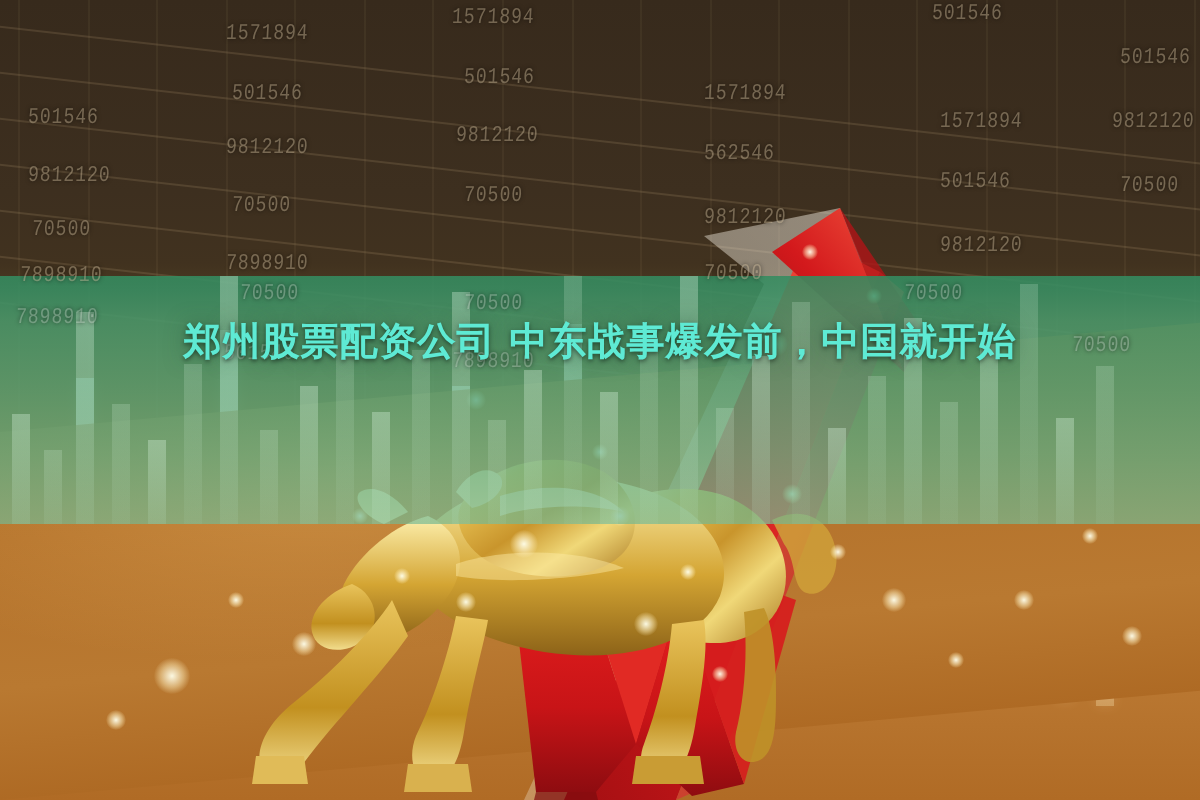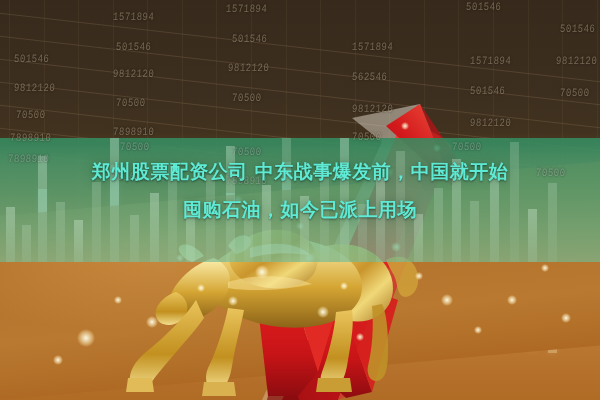--- a/index.html
+++ b/index.html
@@ -404,16 +404,15 @@
       <div class="num on-green" style="left: 120px; top: 142px;">70500</div>
       <div class="num on-green" style="left: 112px; top: 172px;">501546</div>
       <div class="num on-green" style="left: 232px; top: 147px;">70500</div>
       <div class="num on-green" style="left: 226px; top: 176px;">7898910</div>
       <div class="num on-green" style="left: 452px; top: 142px;">70500</div>
       <div class="num on-green" style="left: 536px; top: 168px;">70500</div>
     </div>
 
   <div class="headline">
     <span class="ln">郑州股票配资公司 中东战事爆发前，中国就开始</span>
-    <span class="ln">囤购石油，如今已派上用场</span>
   </div>
 
 </div>
 
 </body></html>

